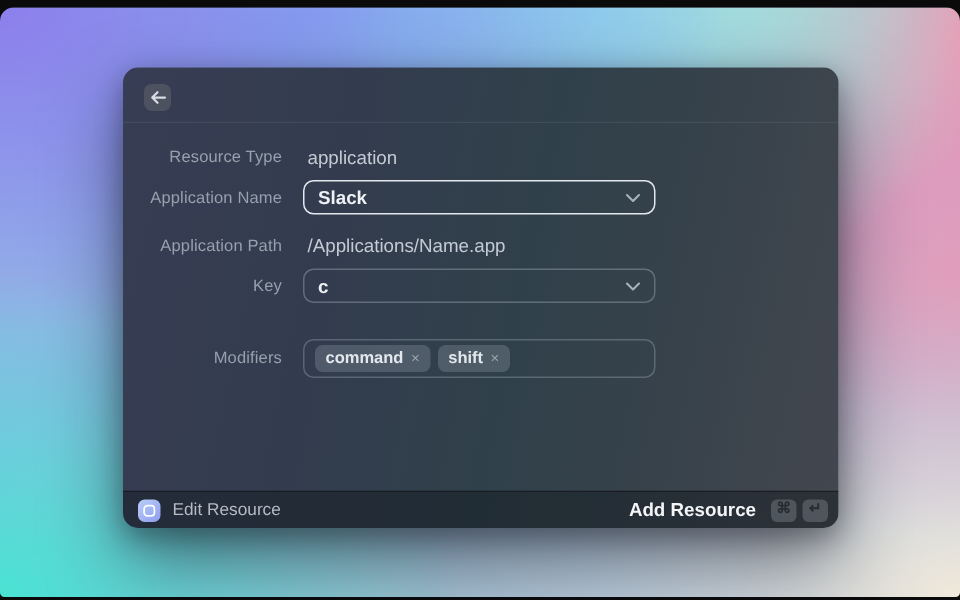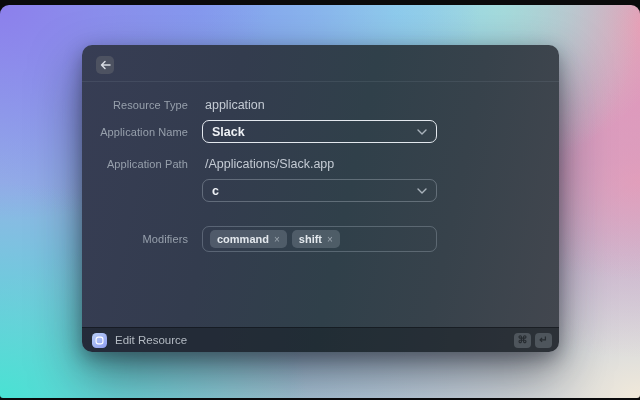--- a/index.html
+++ b/index.html
@@ -141,24 +141,25 @@
       </div>
     </div>
 
     <div class="row" id="row-resource-type">
       <span class="label">Resource Type</span>
       <span class="static-value">application</span>
     </div>
 
     <div class="row" id="row-app-path">
       <span class="label">Application Path</span>
-      <span class="static-value">/Applications/Slack.app</span>
+      <span class="static-value">/Applications/Name.app</span>
     </div>
 
     <div class="row" id="row-key">
+      <span class="label">Key</span>
       <div class="control select normal">
         <span class="val">c</span>
         <span style="display:flex">
           <svg width="10" height="6" viewBox="0 0 10 6" fill="none">
             <polyline points="1,1 5,5 9,1" stroke="#a9b2bb" stroke-width="1.4" stroke-linecap="round" stroke-linejoin="round"></polyline>
           </svg>
         </span>
       </div>
     </div>
 
@@ -177,18 +178,19 @@
     </div>
 
     <div class="footer">
       <span class="app-badge">
         <svg width="9" height="9" viewBox="0 0 10 10" fill="none">
           <rect x="1.2" y="1.2" width="7.6" height="7.6" rx="2.4" stroke="#fdfdff" stroke-width="1.3"></rect>
         </svg>
       </span>
       <span class="footer-left-label">Edit Resource</span>
       <span class="spacer"></span>
+      <span class="add-label">Add Resource</span>
       <span class="key-badge">⌘</span>
       <span class="key-badge">↵</span>
     </div>
 
   </div>
 </div>
 
 </body></html>

